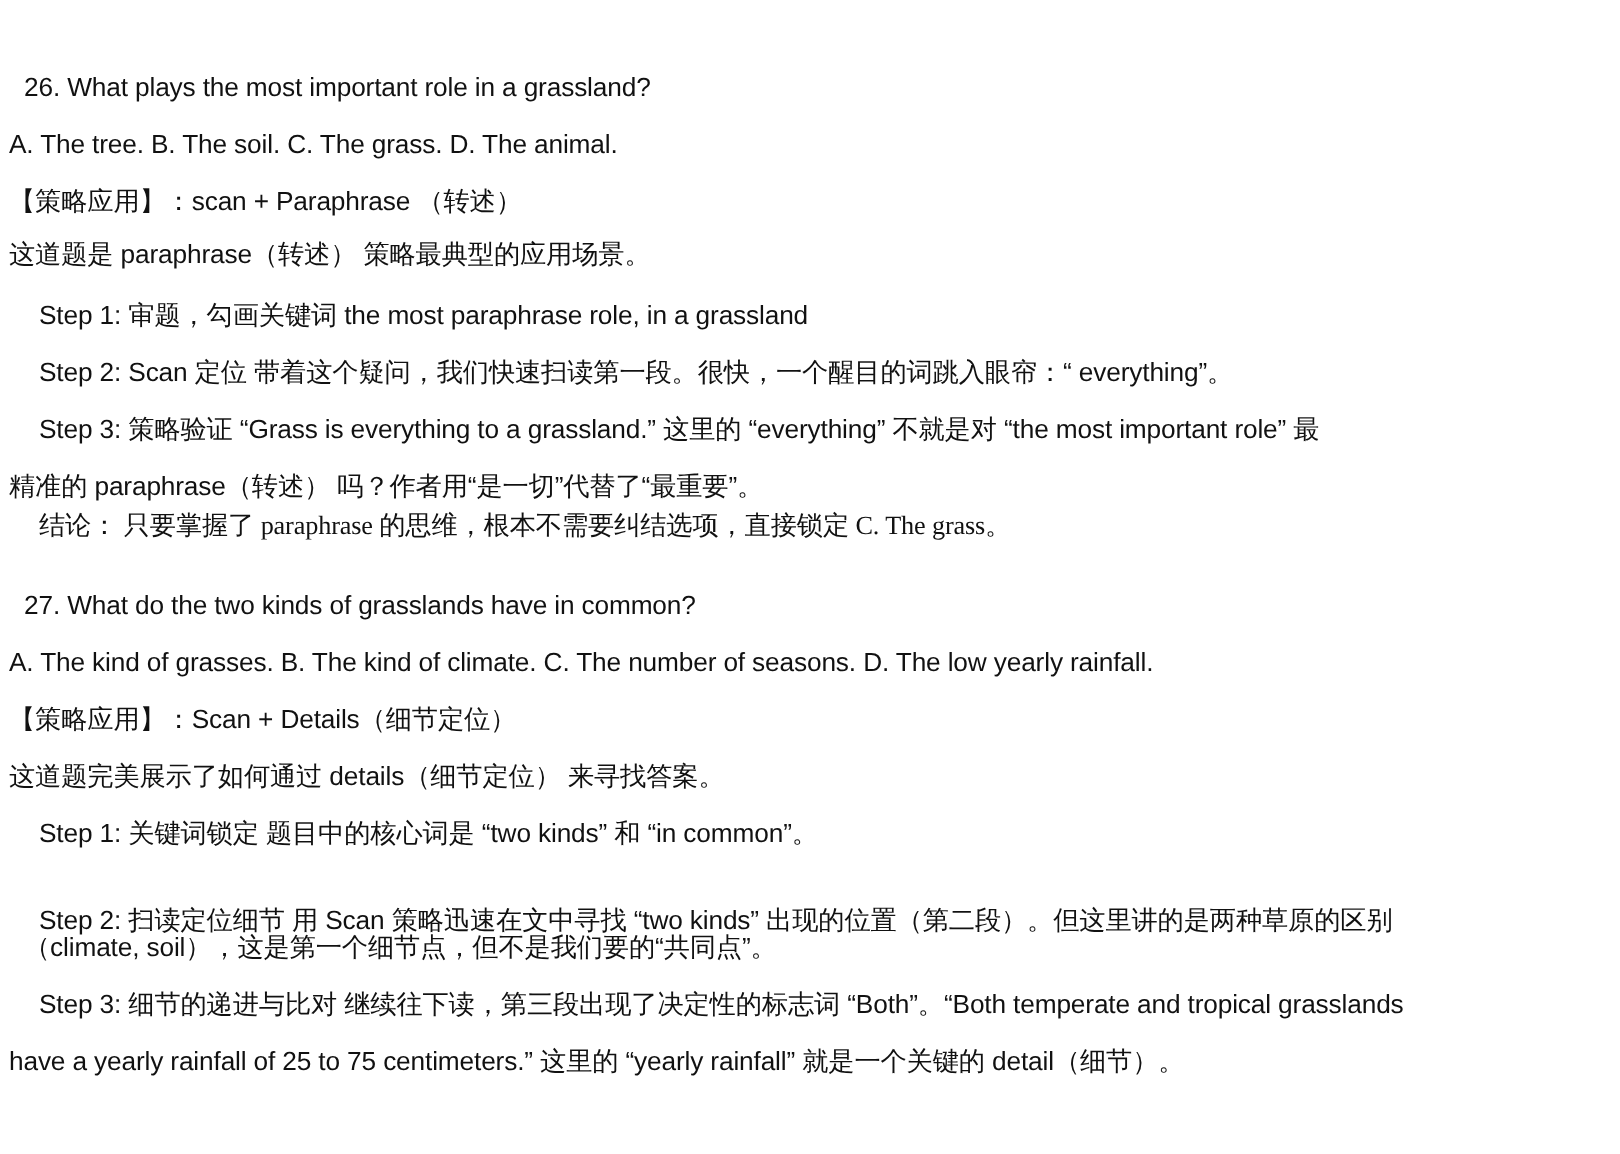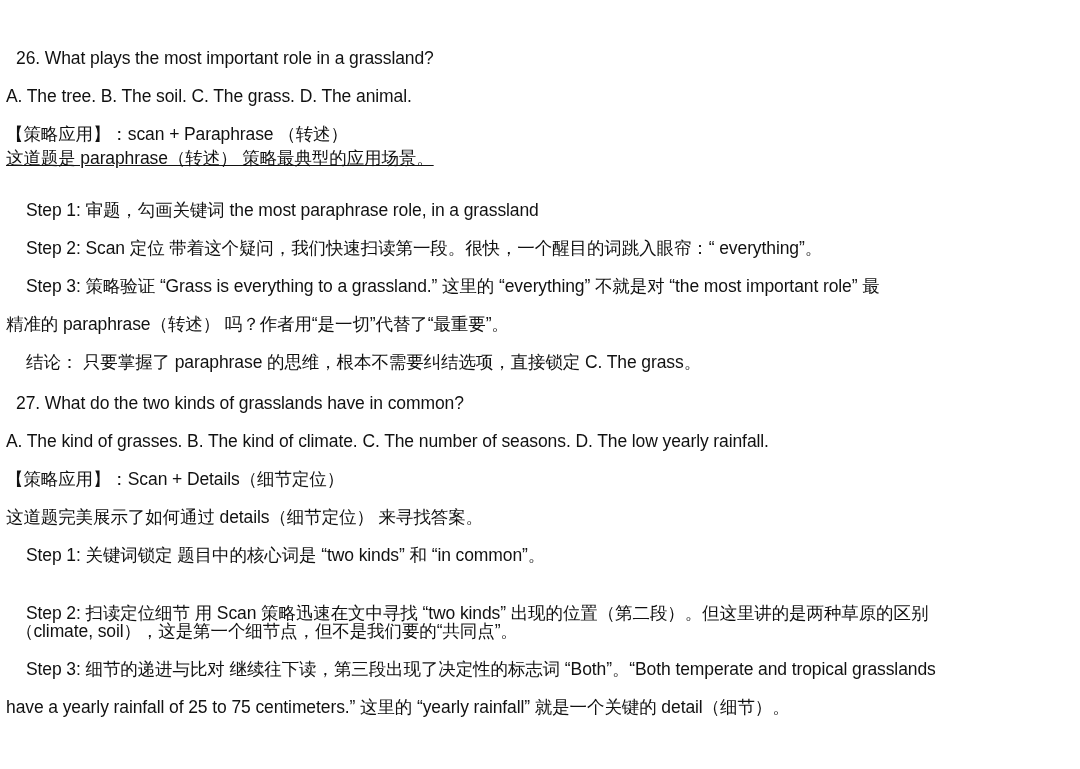--- a/index.html
+++ b/index.html
@@ -36,26 +36,26 @@
     .indent0 { left: 6px; }
   </style>
 </head>
 <body>
 
 <div class="doc">
 
   <div class="line indent1" style="top:4px;">26. What plays the most important role in a grassland?</div>
   <div class="line indent0" style="top:42px;">A. The tree. B. The soil. C. The grass. D. The animal.</div>
   <div class="line indent0" style="top:80px;text-align:right;">【策略应用】：scan + Paraphrase （转述）</div>
-  <div class="line indent0" style="top:104px;text-decoration:underline;">这道题是  paraphrase（转述）  策略最典型的应用场景。</div>
+  <div class="line indent0" style="top:115px;">这道题是  paraphrase（转述）  策略最典型的应用场景。</div>
   <div class="line indent2" style="top:156px;">Step 1: 审题，勾画关键词 the most paraphrase role,     in a grassland</div>
   <div class="line indent2" style="top:194px;">Step 2: Scan 定位  带着这个疑问，我们快速扫读第一段。很快，一个醒目的词跳入眼帘：“ everything”。</div>
   <div class="line indent2" style="top:232px;">Step 3:  策略验证  “Grass is everything to a grassland.”   这里的  “everything”  不就是对  “the most important role”   最</div>
   <div class="line indent0" style="top:270px;">精准的  paraphrase（转述）  吗？作者用“是一切”代替了“最重要”。</div>
-  <div class="line indent2" style="top:308px;">结论：   只要掌握了 paraphrase 的思维，根本不需要纠结选项，直接锁定  C. The grass。</div>
+  <div class="line indent2" style="top:296px;font-family:Liberation Serif, serif;">结论：   只要掌握了 paraphrase 的思维，根本不需要纠结选项，直接锁定  C. The grass。</div>
 
   <div class="line indent1" style="top:349px;text-align:center;">27. What do the two kinds of grasslands have in common?</div>
   <div class="line indent0" style="top:387px;">A. The kind of grasses. B. The kind of climate. C. The number of seasons. D. The low yearly rainfall.</div>
   <div class="line indent0" style="top:425px;">【策略应用】：Scan + Details（细节定位）</div>
   <div class="line indent0" style="top:463px;">这道题完美展示了如何通过  details（细节定位）   来寻找答案。</div>
   <div class="line indent2" style="top:501px;">Step 1: 关键词锁定  题目中的核心词是   “two kinds”    和   “in common”。</div>
   <div class="line indent2" style="top:559px;">Step 2:  扫读定位细节  用  Scan  策略迅速在文中寻找   “two kinds”    出现的位置（第二段）。但这里讲的是两种草原的区别</div>
   <div class="line indent1" style="top:577px;">（climate, soil），这是第一个细节点，但不是我们要的“共同点”。</div>
   <div class="line indent2" style="top:615px;">Step 3:  细节的递进与比对  继续往下读，第三段出现了决定性的标志词   “Both”。“Both temperate and tropical grasslands</div>
   <div class="line indent0" style="top:653px;">have a yearly rainfall of 25 to 75 centimeters.”   这里的   “yearly rainfall”    就是一个关键的  detail（细节）。</div>

